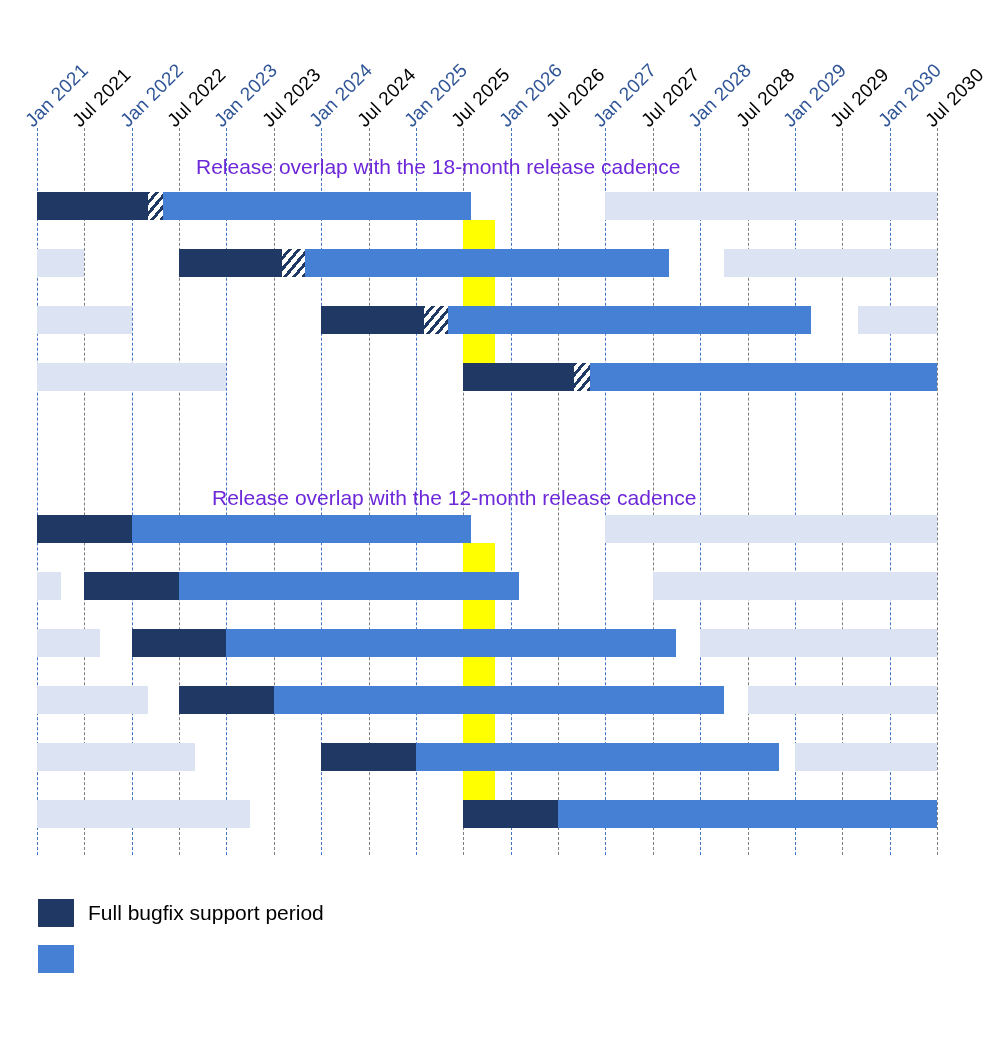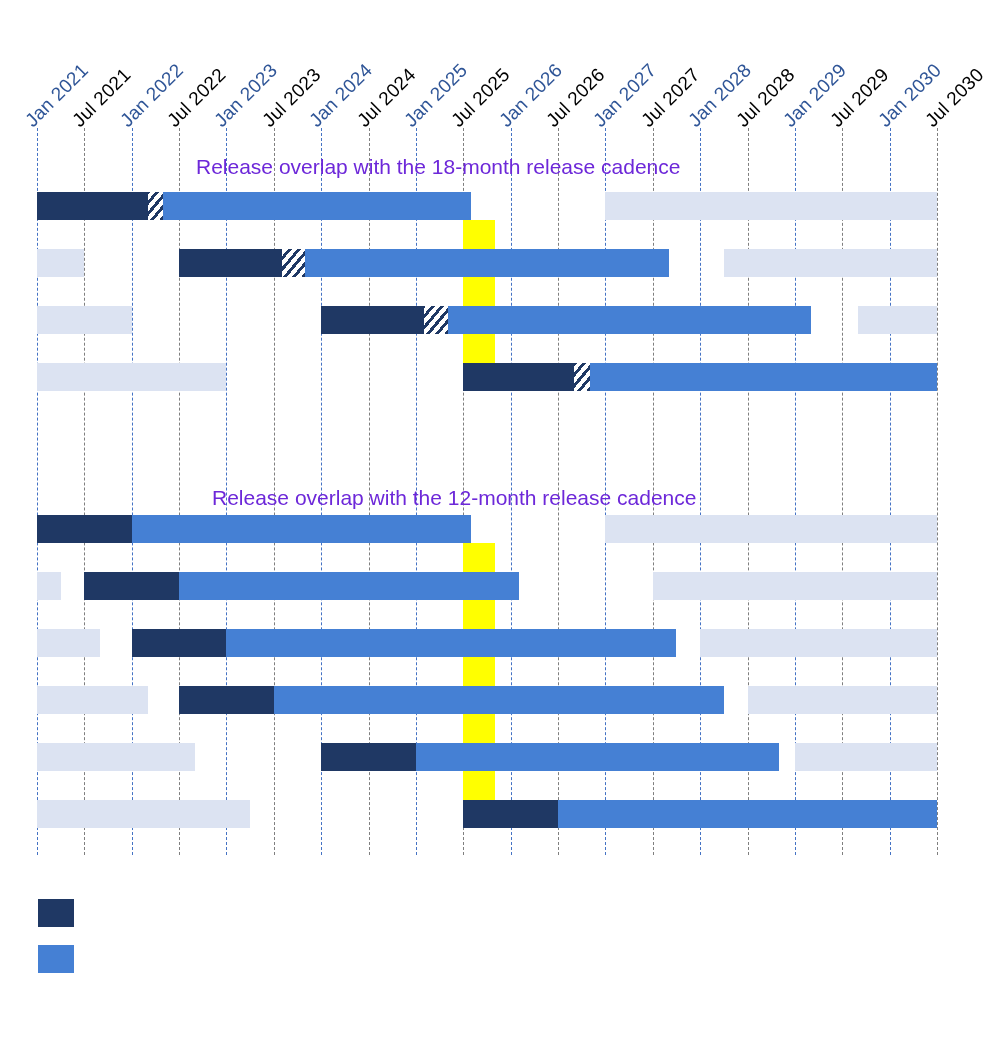--- a/index.html
+++ b/index.html
@@ -217,19 +217,20 @@
       <div class="bar-seg seg-security" style="left: 415.947px; width: 363.158px; top: 743px;"></div>
       <div class="bar-seg seg-eol" style="left: 794.895px; width: 142.105px; top: 743px;"></div>
       <div class="bar-seg seg-eol" style="left: 37px; width: 213.158px; top: 800px;"></div>
       <div class="bar-seg seg-full" style="left: 463.316px; width: 94.7368px; top: 800px;"></div>
       <div class="bar-seg seg-security" style="left: 558.053px; width: 378.947px; top: 800px;"></div>
     </div>
 
   <div class="legend">
       <div class="legend-row">
         <div class="legend-swatch seg-full"></div>
+        <div class="legend-label">Full bugfix support period</div>
       </div>
       <div class="legend-row">
         <div class="legend-swatch seg-security"></div>
       </div>
     </div>
 
 </div>
 
 </body></html>

